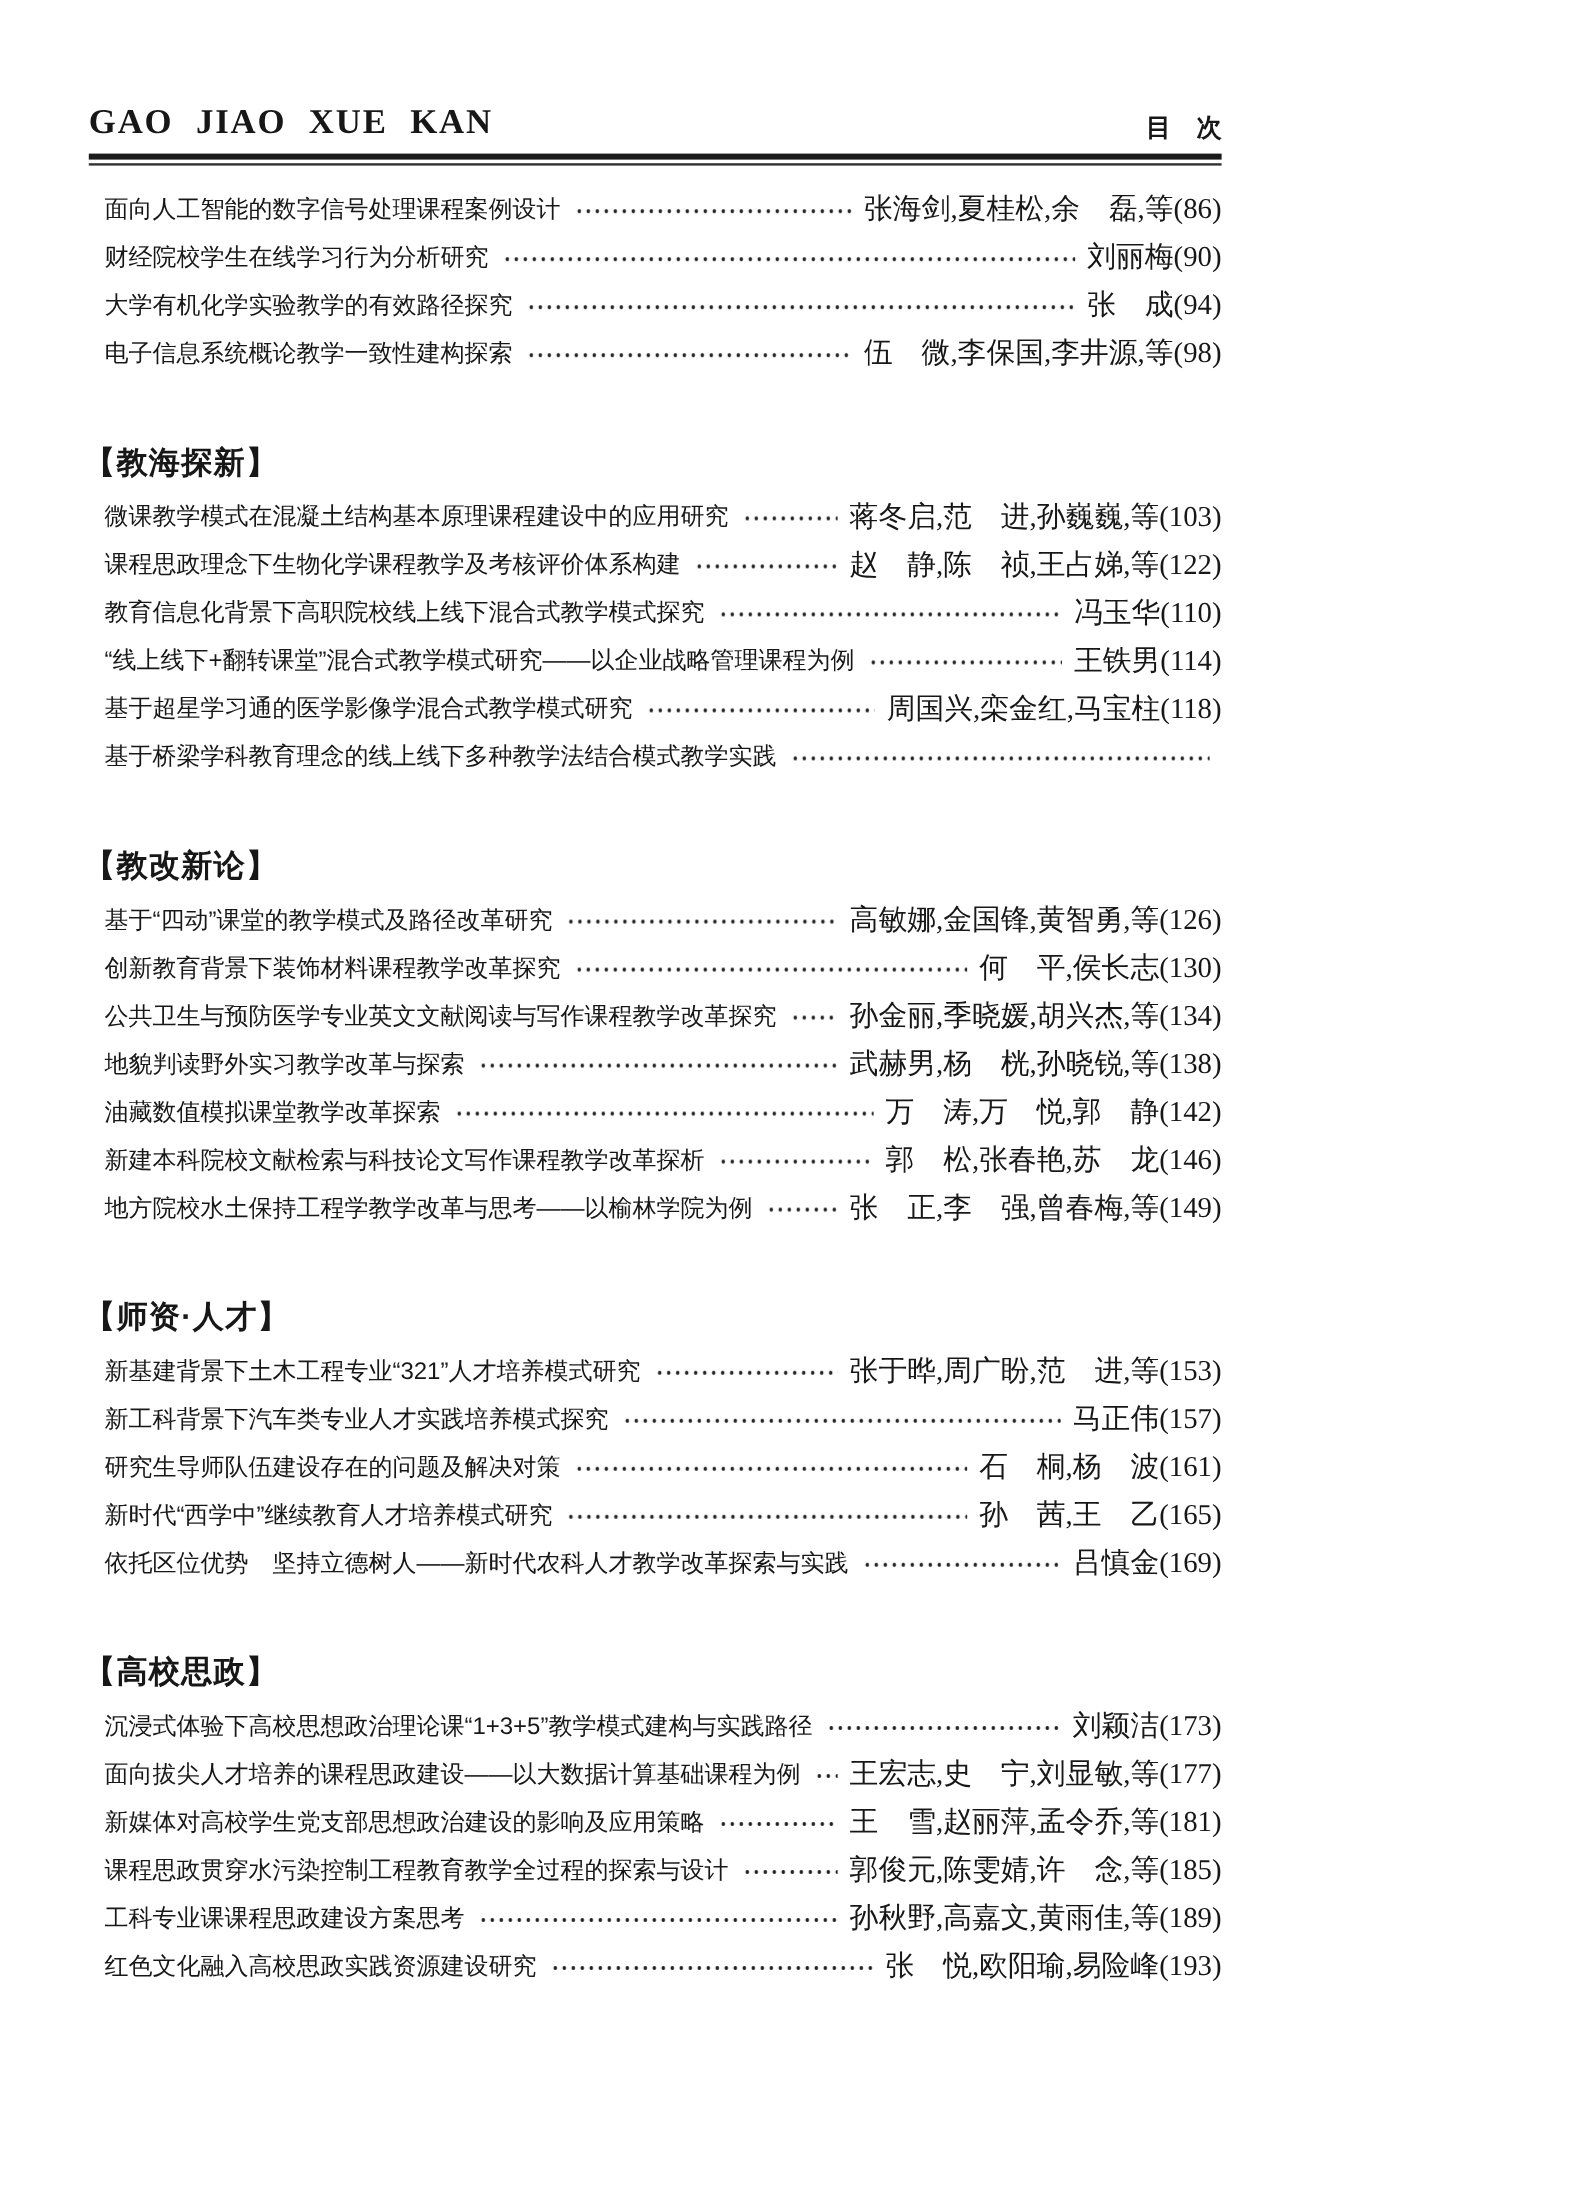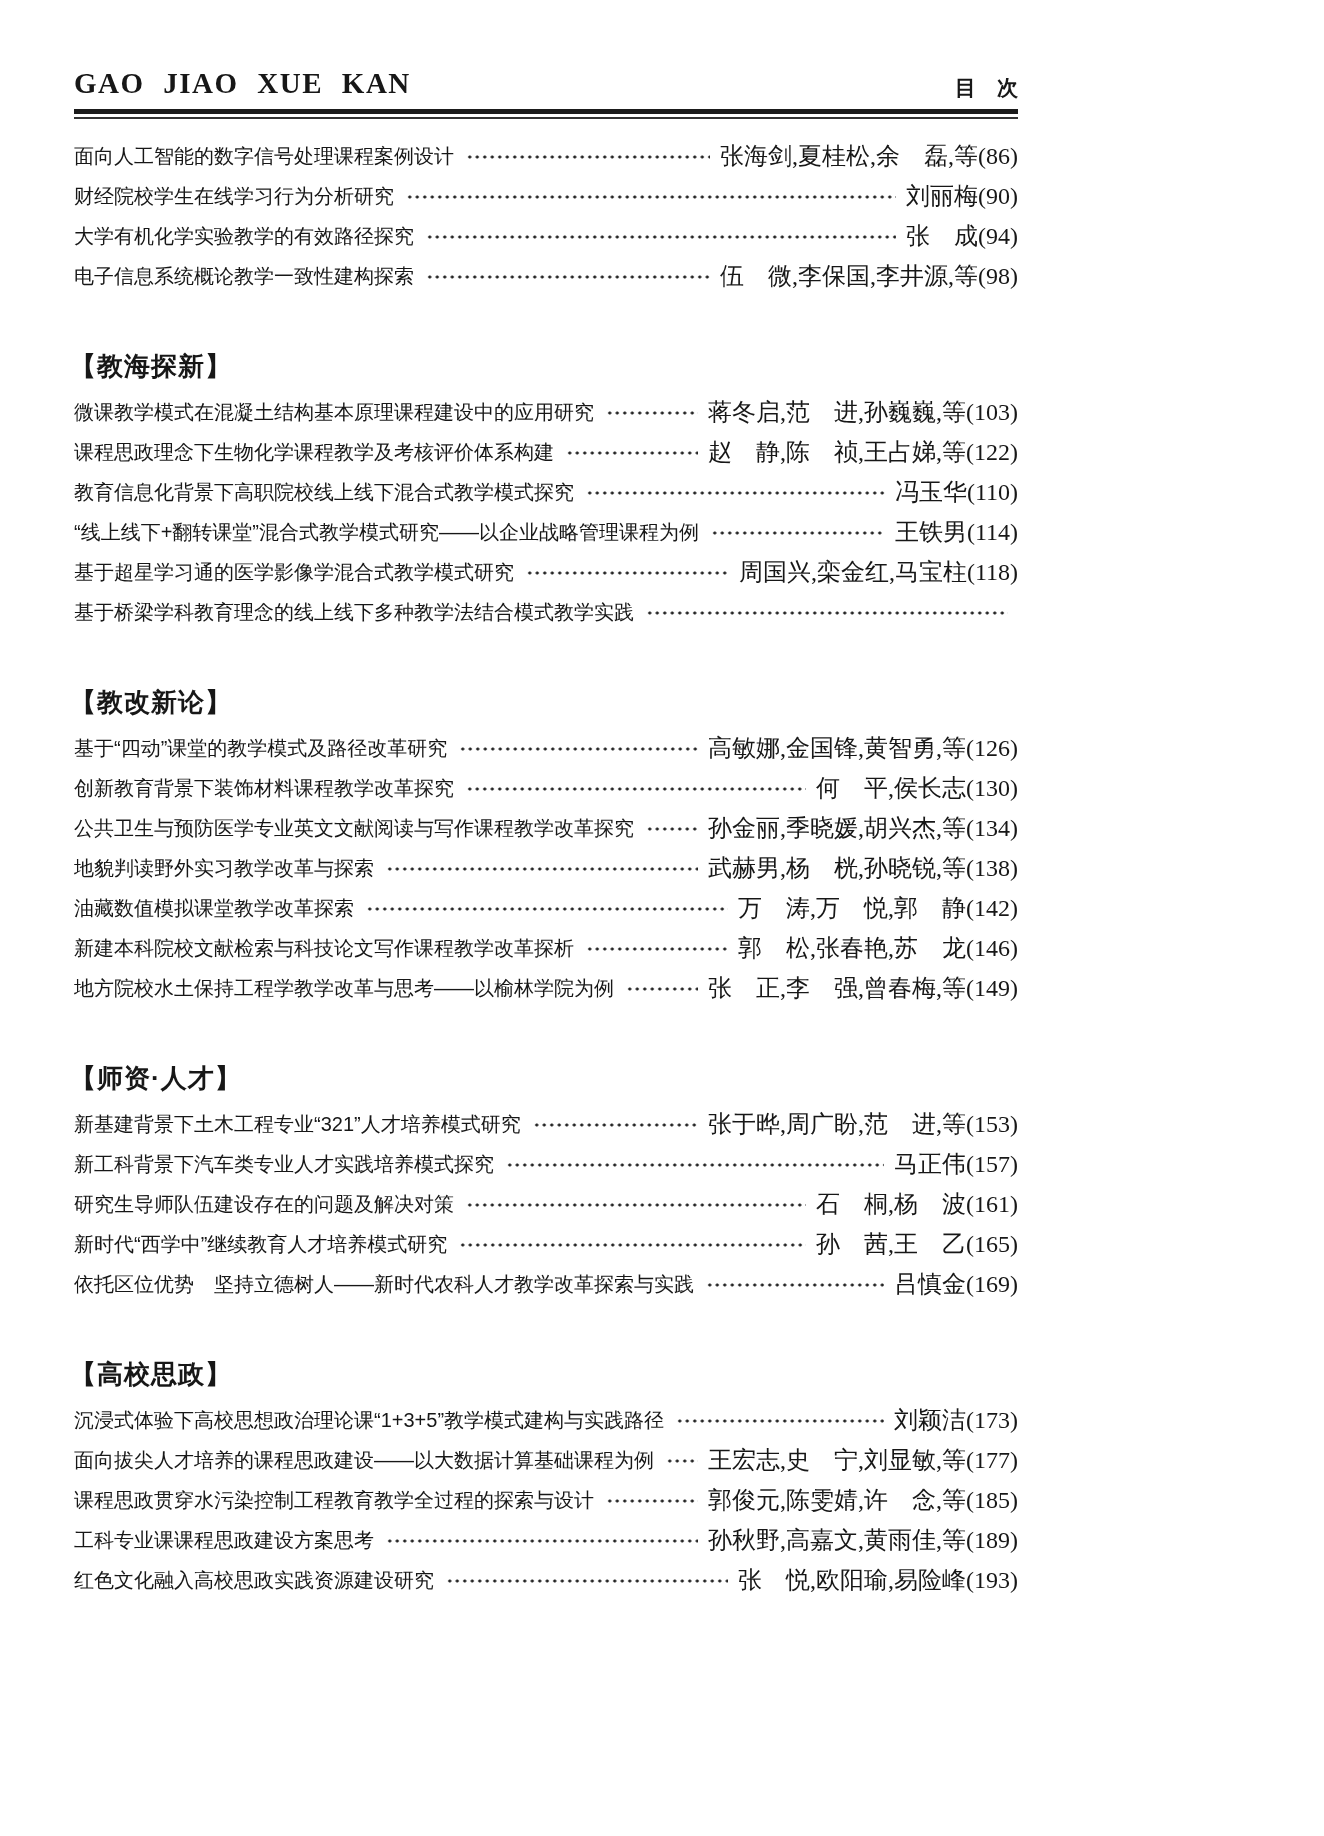--- a/index.html
+++ b/index.html
@@ -8,21 +8,21 @@
     height: 1836px;
     background: #ffffff;
     color: #171717;
     font-family: "Liberation Sans", sans-serif;
     -webkit-font-smoothing: antialiased;
   }
   .page {
     box-sizing: border-box;
     width: 1116px;
     height: 1836px;
-    padding: 69px 98px 0 74px;
+    padding: 88px 98px 0 74px;
     overflow: hidden;
   }
   .masthead {
     display: flex;
     justify-content: space-between;
     align-items: flex-end;
   }
   .journal-title {
     font-family: "Liberation Serif", serif;
     font-weight: 700;
@@ -51,21 +51,21 @@
     line-height: 40px;
     letter-spacing: 1px;
   }
   .toc-entry {
     display: flex;
     height: 40px;
     line-height: 40px;
     font-size: 20px;
     white-space: nowrap;
   }
-  .entry-title { flex: 0 0 auto; }
+  .entry-title { flex: 0 0 auto; margin-left: 13px; }
   .leader {
     flex: 1 1 auto;
     height: 40px;
     margin: 0 10px 0 12px;
     background-image: radial-gradient(circle, #242424 1.3px, transparent 1.8px);
     background-size: 7.5px 40px;
     background-repeat: repeat-x;
     background-position: 0 calc(50% + 1px);
   }
   .entry-byline {
@@ -243,20 +243,25 @@
     <span class="leader"></span>
     <span class="entry-byline">刘颖洁(173)</span>
   </div>
 
   <div class="toc-entry">
     <span class="entry-title">面向拔尖人才培养的课程思政建设——以大数据计算基础课程为例</span>
     <span class="leader"></span>
     <span class="entry-byline">王宏志,史　宁,刘显敏,等(177)</span>
   </div>
 
+  <div class="toc-entry">
+    <span class="entry-title">新媒体对高校学生党支部思想政治建设的影响及应用策略</span>
+    <span class="leader"></span>
+    <span class="entry-byline">王　雪,赵丽萍,孟令乔,等(181)</span>
+  </div>
 
   <div class="toc-entry">
     <span class="entry-title">课程思政贯穿水污染控制工程教育教学全过程的探索与设计</span>
     <span class="leader"></span>
     <span class="entry-byline">郭俊元,陈雯婧,许　念,等(185)</span>
   </div>
 
   <div class="toc-entry">
     <span class="entry-title">工科专业课课程思政建设方案思考</span>
     <span class="leader"></span>

